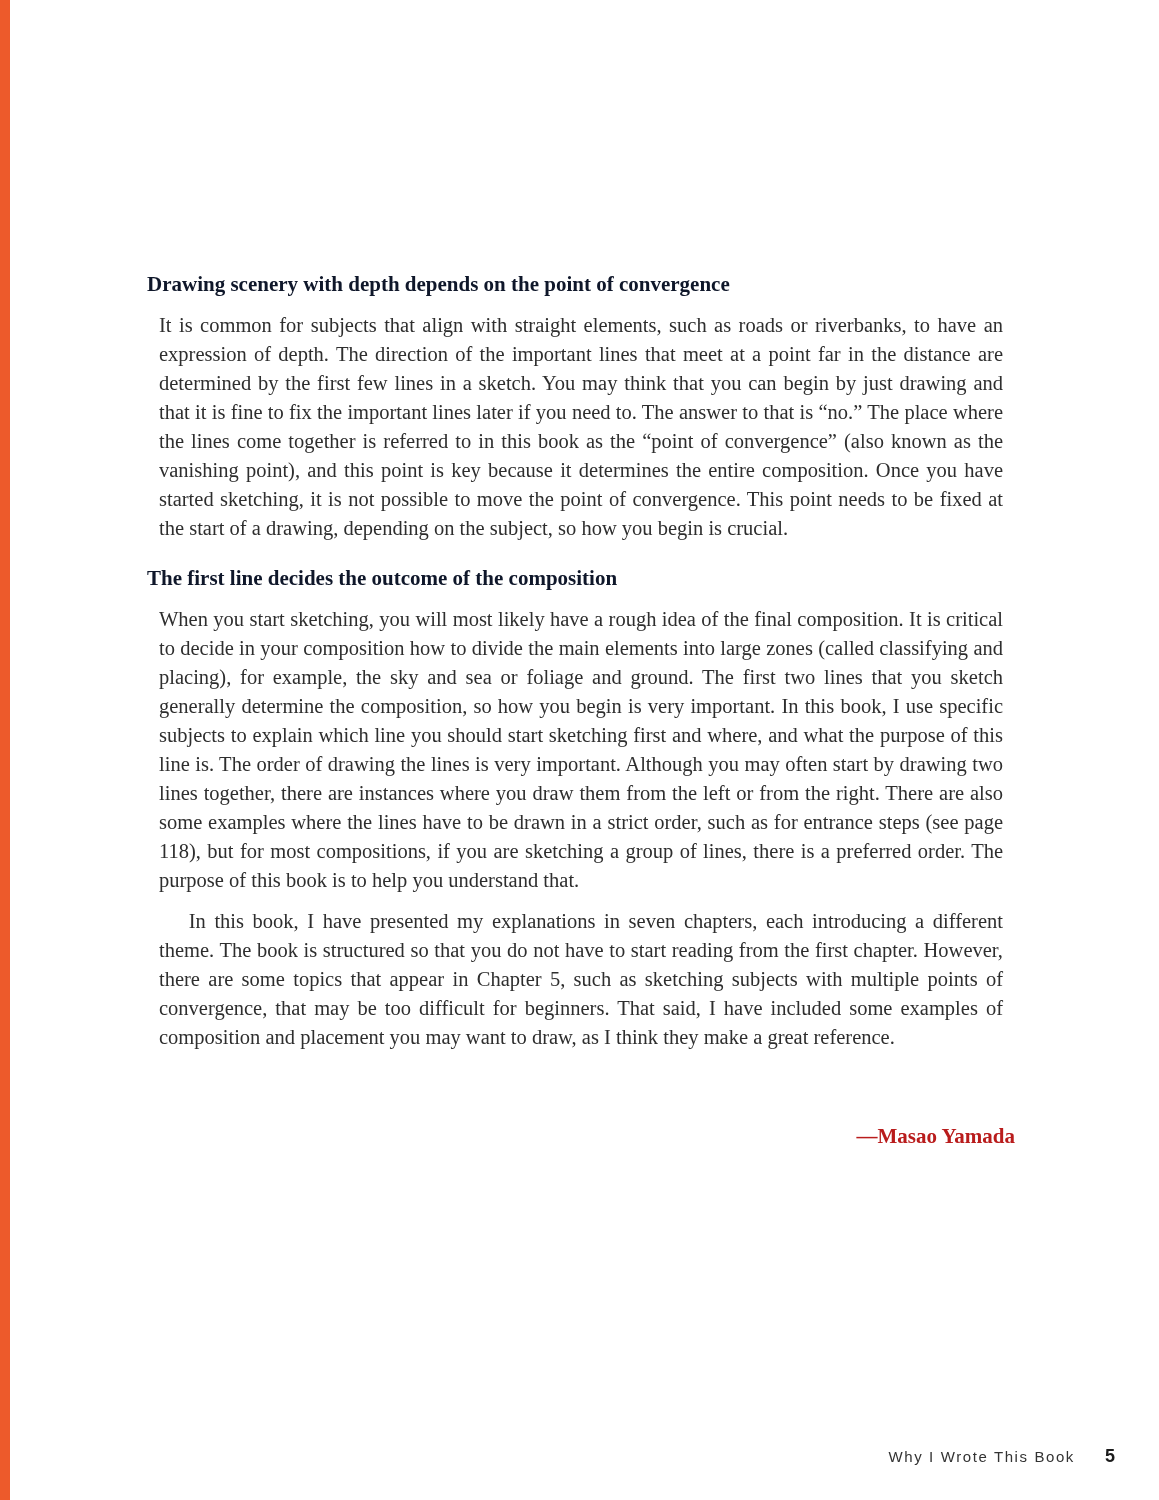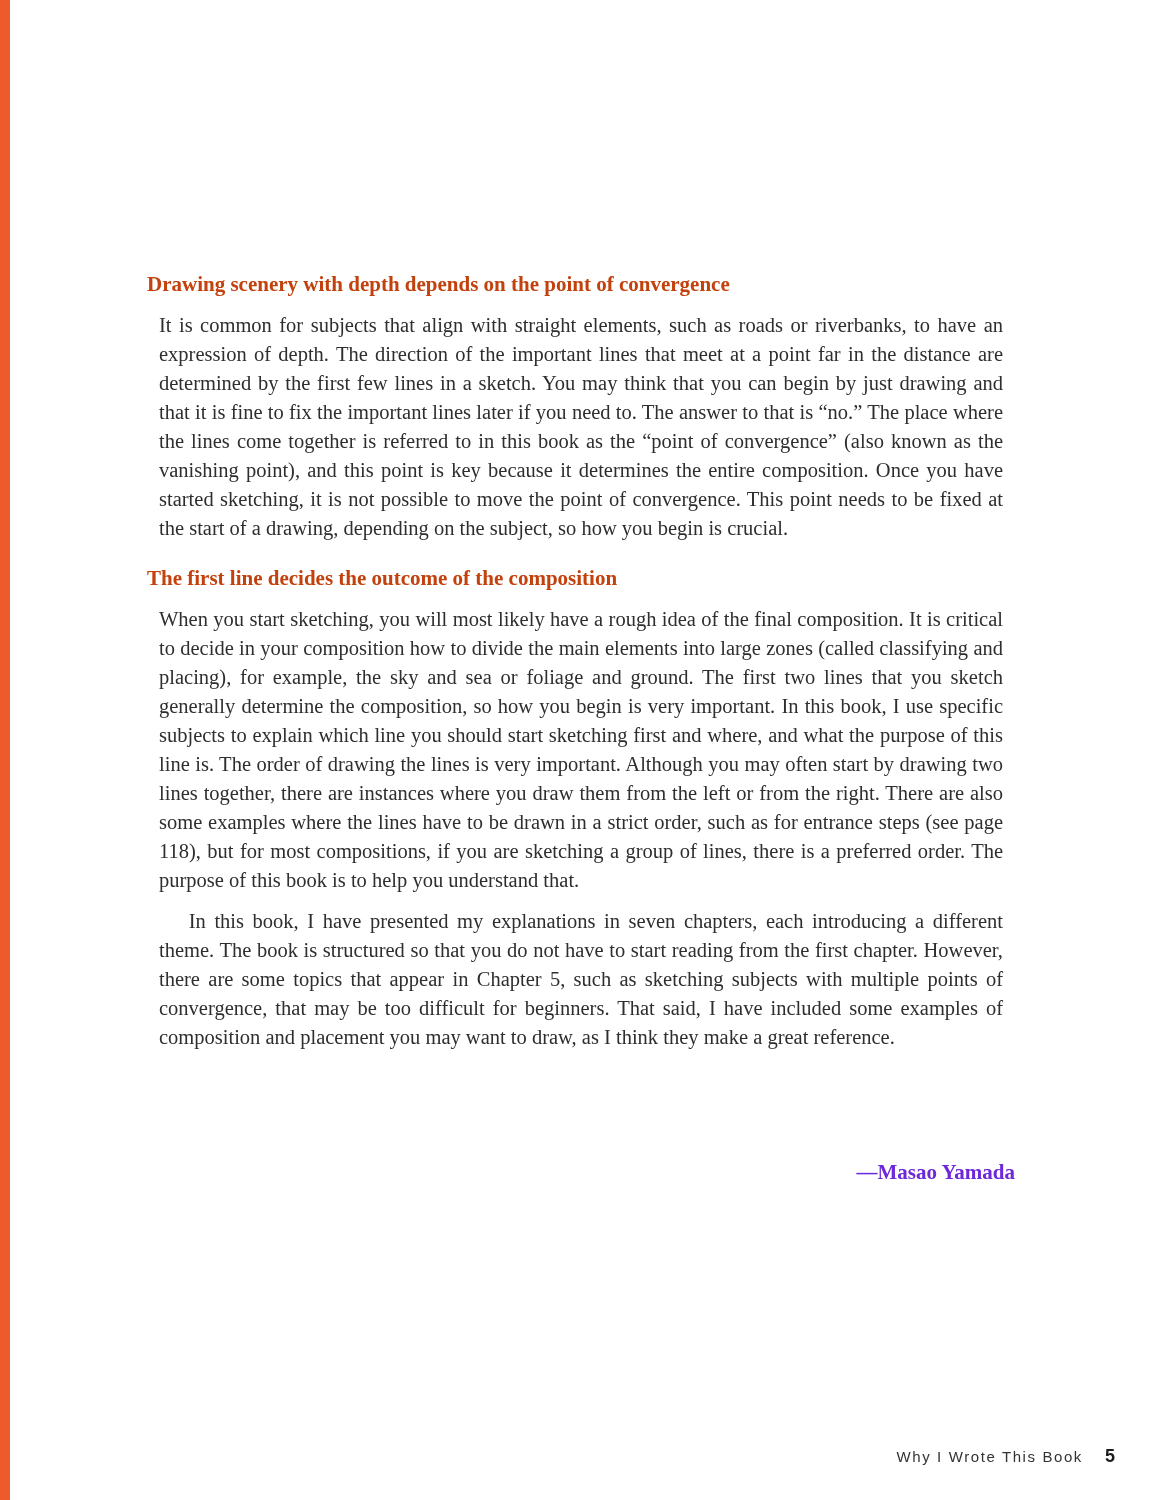--- a/index.html
+++ b/index.html
@@ -25,50 +25,50 @@
   .content {
     position: absolute;
     left: 147px;
     top: 270px;
     width: 868px;
   }
   .section-heading {
     font-size: 21px;
     line-height: 29px;
     font-weight: bold;
-    color: #c2410c;
+    color: #0f172a;
     margin: 0;
   }
   .section-heading.second {
     margin-top: 21px;
   }
   .body-par {
     font-size: 20.5px;
     line-height: 29px;
     text-align: justify;
     margin: 12px;
     color: #2e2e2e;
   }
   .body-par.indent {
     text-indent: 1.45em;
   }
   .signature {
-    margin-top: 108px;
+    margin-top: 72px;
     text-align: right;
     font-weight: bold;
     font-size: 21px;
-    color: #6d28d9;
+    color: #b91c1c;
   }
   .footer {
     position: absolute;
     right: 44px;
     top: 1446px;
     display: flex;
     align-items: baseline;
-    gap: 22px;
+    gap: 30px;
     font-family: "Liberation Sans", sans-serif;
   }
   .footer-label {
     font-size: 15px;
     letter-spacing: 1.6px;
     color: #333333;
   }
   .footer-page {
     font-size: 18px;
     font-weight: bold;

